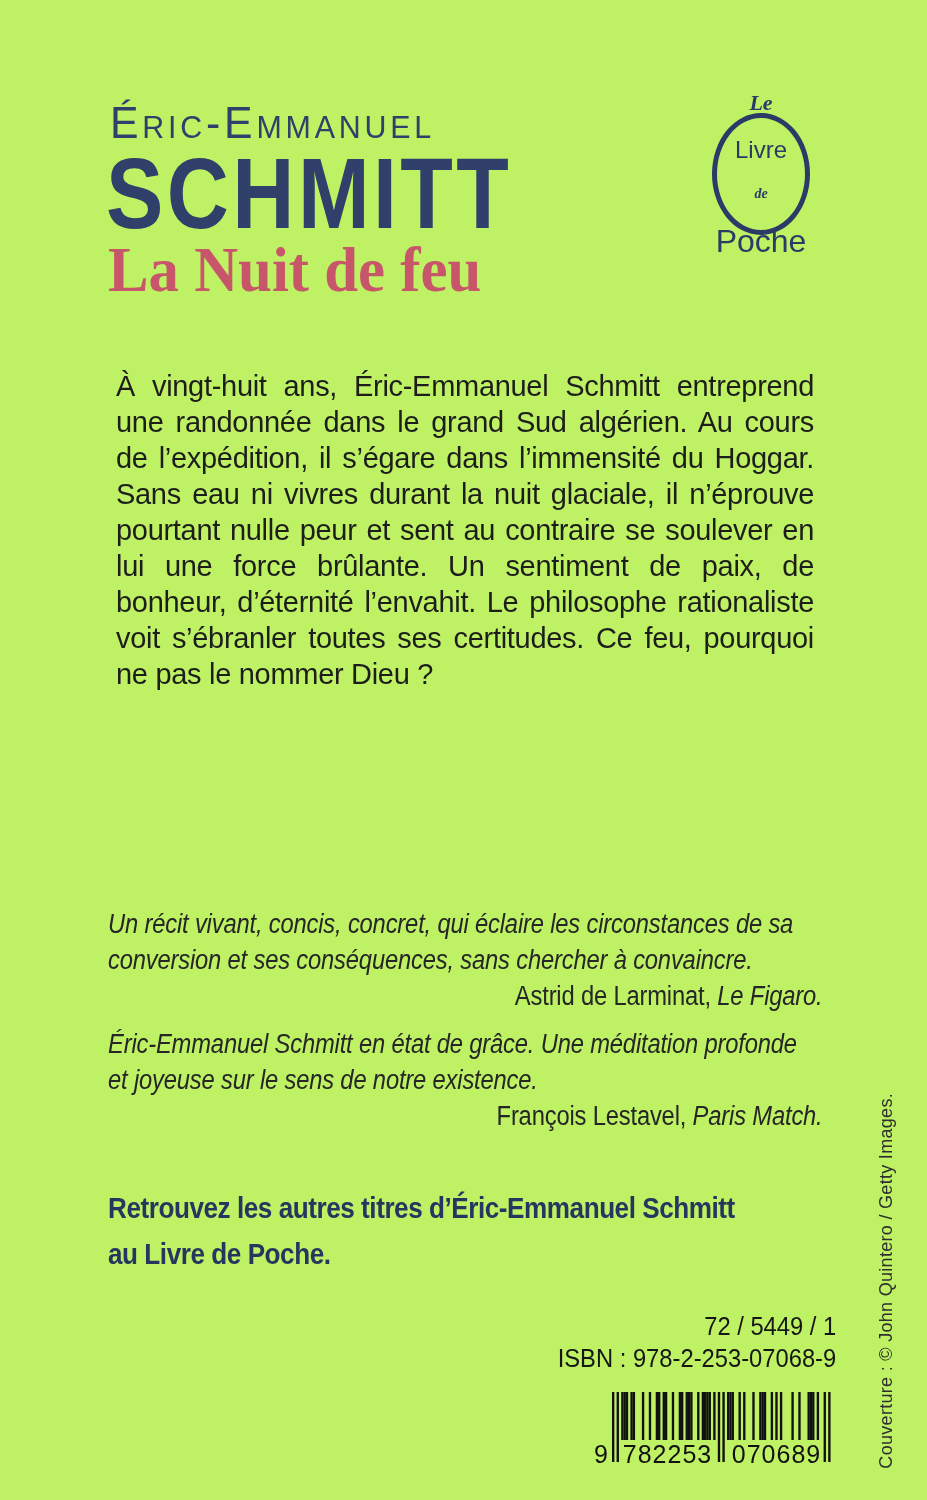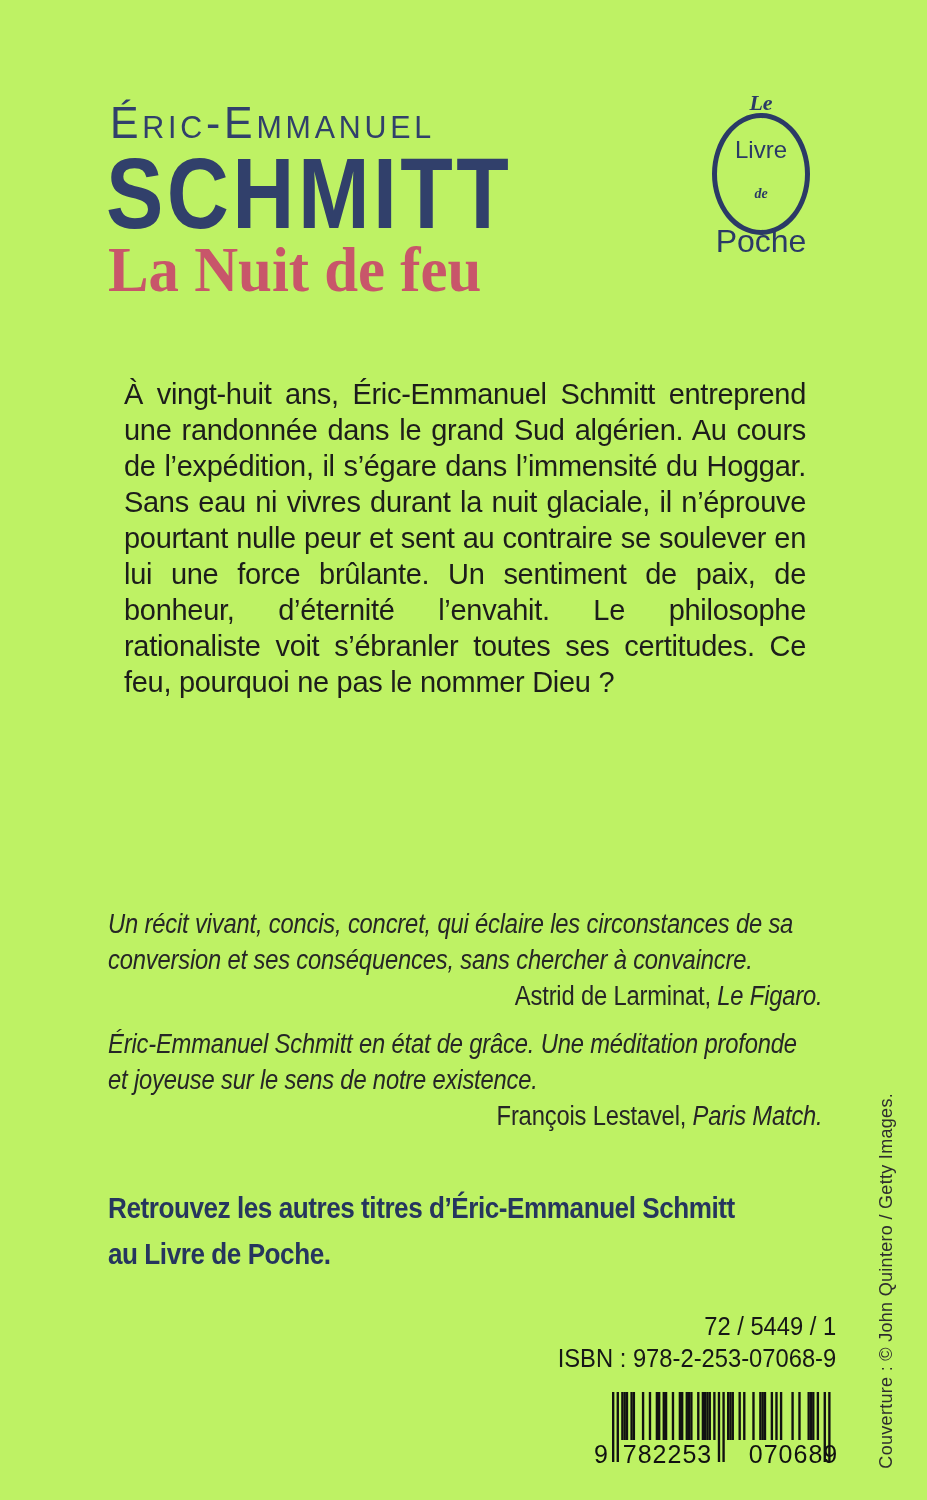--- a/index.html
+++ b/index.html
@@ -36,21 +36,21 @@
   .logo .le{font-family:"Liberation Serif",serif;font-style:italic;font-weight:700;font-size:22px;margin-bottom:1px;}
   .logo .livre{font-size:24px;font-weight:400;letter-spacing:0;}
   .logo .de{font-family:"Liberation Serif",serif;font-style:italic;font-weight:700;font-size:14px;margin:2px 0 1px 0;}
   .logo .poche{font-size:32px;font-weight:400;}
   
   .synopsis{
     position:absolute;left:108px;top:360px;width:714px;
     font-size:29px;line-height:36px;letter-spacing:-.3px;
     text-align:justify;color:#1d1d1b;
   }
-  .synopsis p{margin:16px;}
+  .synopsis p{margin:8px;}
   
   .review{
     position:absolute;left:108px;width:812px;
     font-size:27px;line-height:36px;font-style:italic;color:#262626;
     transform:scaleX(.88);transform-origin:0 0;letter-spacing:-.2px;
   }
   .review-1{top:906px;}
   .review-2{top:1026px;}
   .review .attribution{text-align:right;margin:0;}
   .review .reviewer{font-style:normal;}
@@ -68,21 +68,21 @@
     position:absolute;right:91px;top:1310px;text-align:right;
     font-size:25px;line-height:32px;color:#161616;letter-spacing:0;
     transform:scaleX(.95);transform-origin:100% 0;
   }
   
   .barcode{position:absolute;left:612px;top:1392px;width:219px;height:78px;}
   .barcode svg{display:block;}
   .barcode .digits{position:absolute;top:48px;left:0;width:219px;height:30px;font-size:25px;color:#111;}
   .barcode .lead{position:absolute;left:-22px;top:0;width:18px;text-align:right;}
   .barcode .grpL{position:absolute;left:8px;top:0;width:95px;text-align:center;letter-spacing:1px;}
-  .barcode .grpR{position:absolute;left:117px;top:0;width:95px;text-align:center;letter-spacing:1px;margin-left:17px;}
+  .barcode .grpR{position:absolute;left:117px;top:0;width:95px;text-align:center;letter-spacing:1px;}
   
   .credit{
     position:absolute;right:30px;bottom:407px;
     transform:rotate(-90deg);transform-origin:100% 100%;
     font-size:18px;letter-spacing:.3px;color:#2e2e2e;white-space:nowrap;
   }
 </style>
 </head>
 <body>
 

